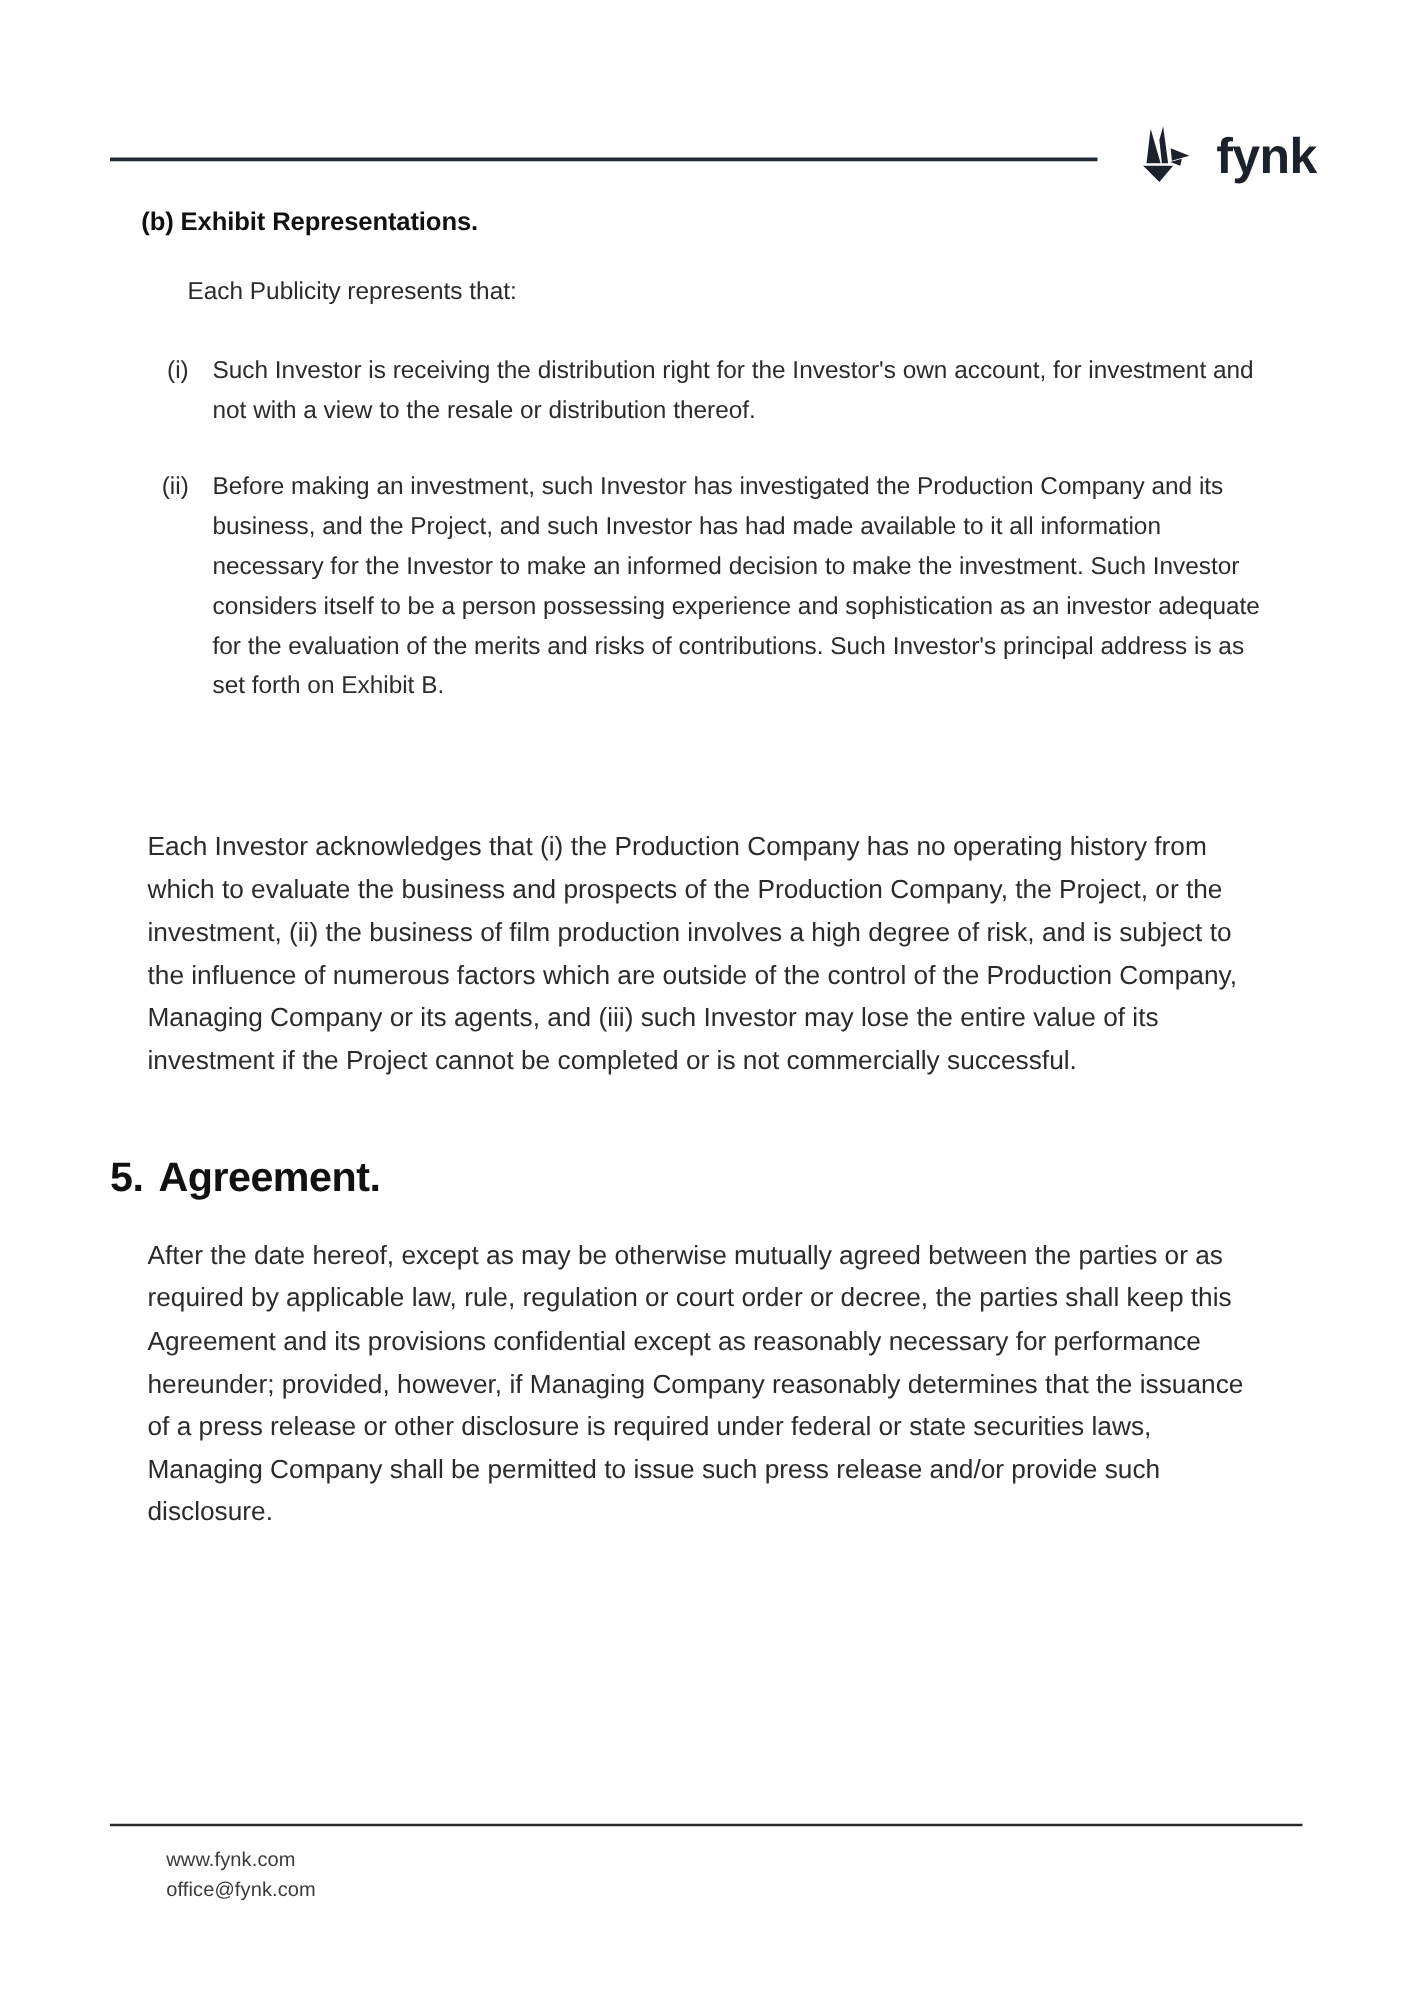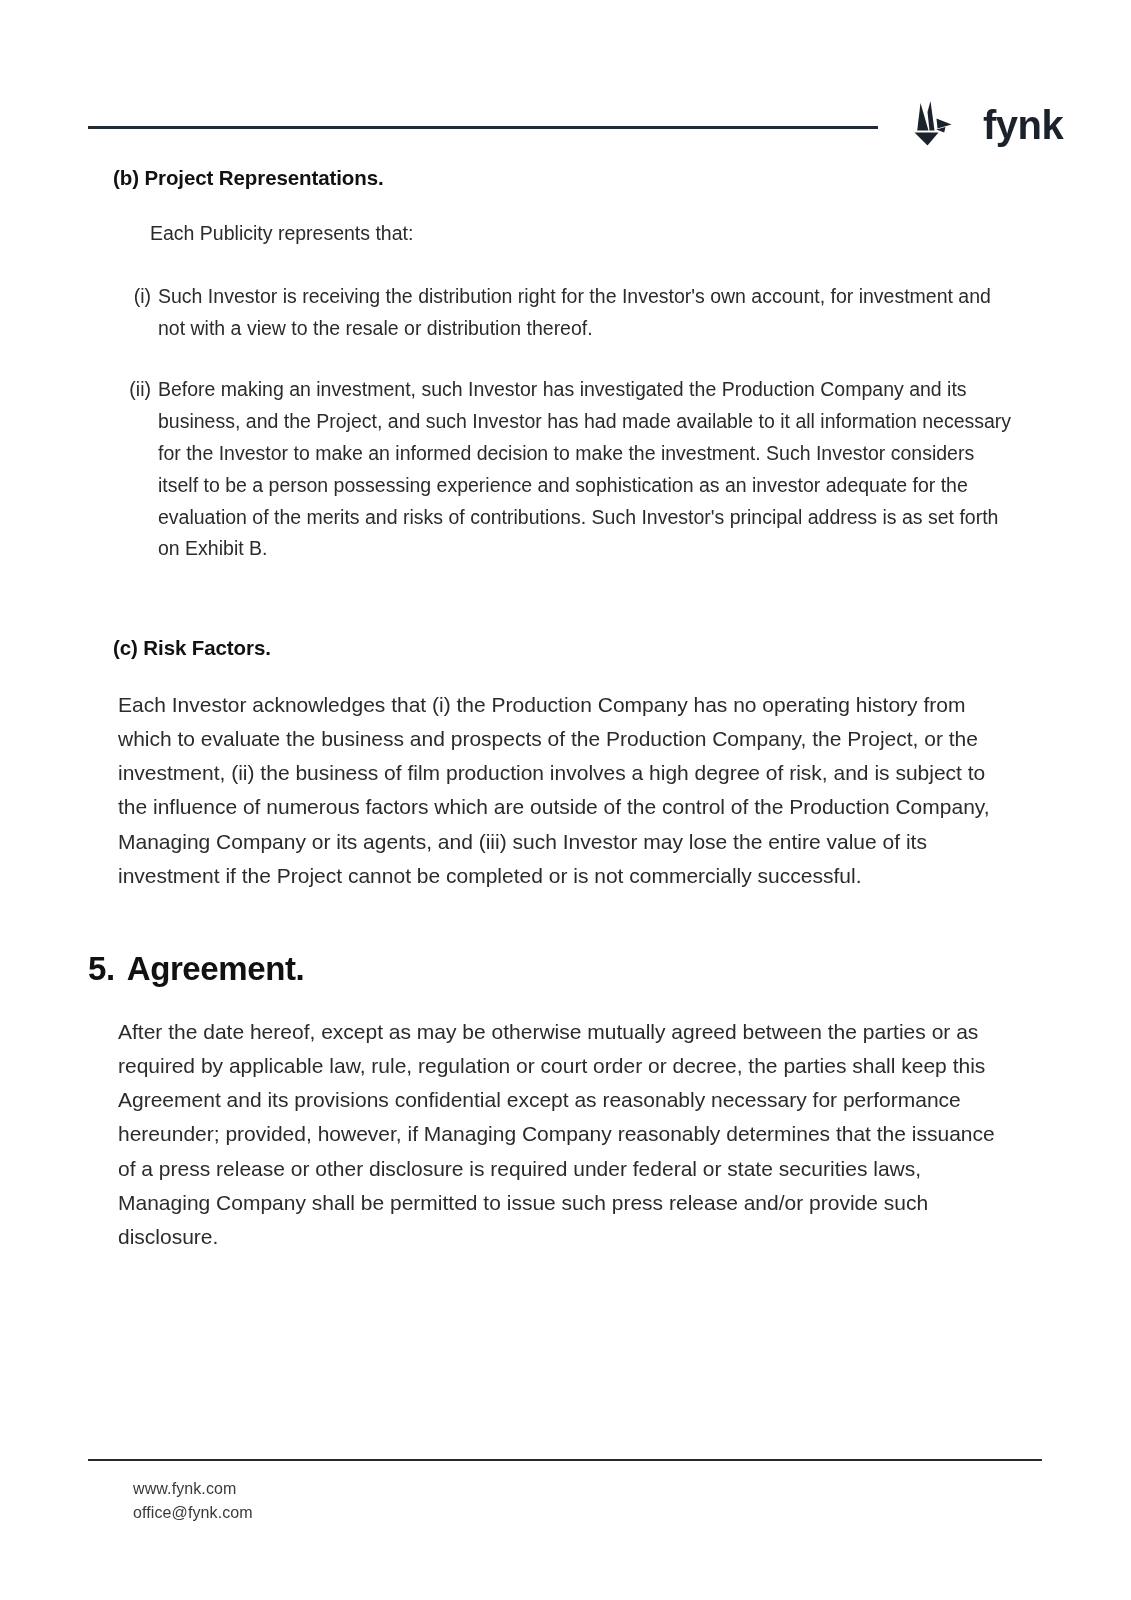--- a/index.html
+++ b/index.html
@@ -37,21 +37,21 @@
     width: 790px;
     height: 3px;
     background: #222b33;
   }
   .brand {
     position: absolute;
     left: 903px;
     top: 100px;
     display: flex;
     align-items: center;
-    gap: 26px;
+    gap: 16px;
   }
   .brand-mark {
     width: 54px;
     height: 48px;
     display: block;
   }
   .brand-name {
     font-size: 40px;
     font-weight: 700;
     letter-spacing: -0.5px;
@@ -104,20 +104,21 @@
     font-size: 19.5px;
     color: #2b2b2b;
     line-height: 1.63;
     padding-right: 7px;
   }
   .roman-text {
     flex: 1 1 auto;
     font-size: 19.5px;
     color: #2b2b2b;
     line-height: 1.63;
+    margin-left: 12px;
   }
   .roman-list { margin-left: 105px; }
 
   .body-para {
     font-size: 21px;
     color: #2b2b2b;
     line-height: 1.63;
     margin: 26px 118px 0 118px;
   }
 
@@ -183,38 +184,37 @@
             <path d="M33.2 29.6 L42.5 26.9 L41.2 32.6 Z"></path>
           </g>
         </svg>
       </span>
       <span class="brand-name">fynk</span>
     </div>
   </div>
 
   <div class="content">
 
-    <h2 class="sub-heading">(b) Project Representations.</h2>
+    <h2 class="sub-heading">(b) Exhibit Representations.</h2>
 
     <p class="intro-line">Each Publicity represents that:</p>
 
     <ul class="roman-list">
       <li class="roman-item">
         <span class="roman-marker">(i)</span>
         <span class="roman-text">Such Investor is receiving the distribution right for the Investor's own account, for investment and not with a view to the resale or distribution thereof.</span>
       </li>
       <li class="roman-item">
         <span class="roman-marker">(ii)</span>
         <span class="roman-text">Before making an investment, such Investor has investigated the Production Company and its business, and the Project, and such Investor has had made available to it all information necessary for the Investor to make an informed decision to make the investment. Such Investor considers itself to be a person possessing experience and sophistication as an investor adequate for the evaluation of the merits and risks of contributions. Such Investor's principal address is as set forth on Exhibit B.</span>
       </li>
     </ul>
 
     <div class="gap-xl"></div>
 
-    <h2 class="sub-heading">(c) Risk Factors.</h2>
 
     <p class="body-para">Each Investor acknowledges that (i) the Production Company has no operating history from which to evaluate the business and prospects of the Production Company, the Project, or the investment, (ii) the business of film production involves a high degree of risk, and is subject to the influence of numerous factors which are outside of the control of the Production Company, Managing Company or its agents, and (iii) such Investor may lose the entire value of its investment if the Project cannot be completed or is not commercially successful.</p>
 
     <div class="gap-lg"></div>
 
     <h1 class="section-heading">
       <span class="section-number">5.</span>
       <span>Agreement.</span>
     </h1>
 

